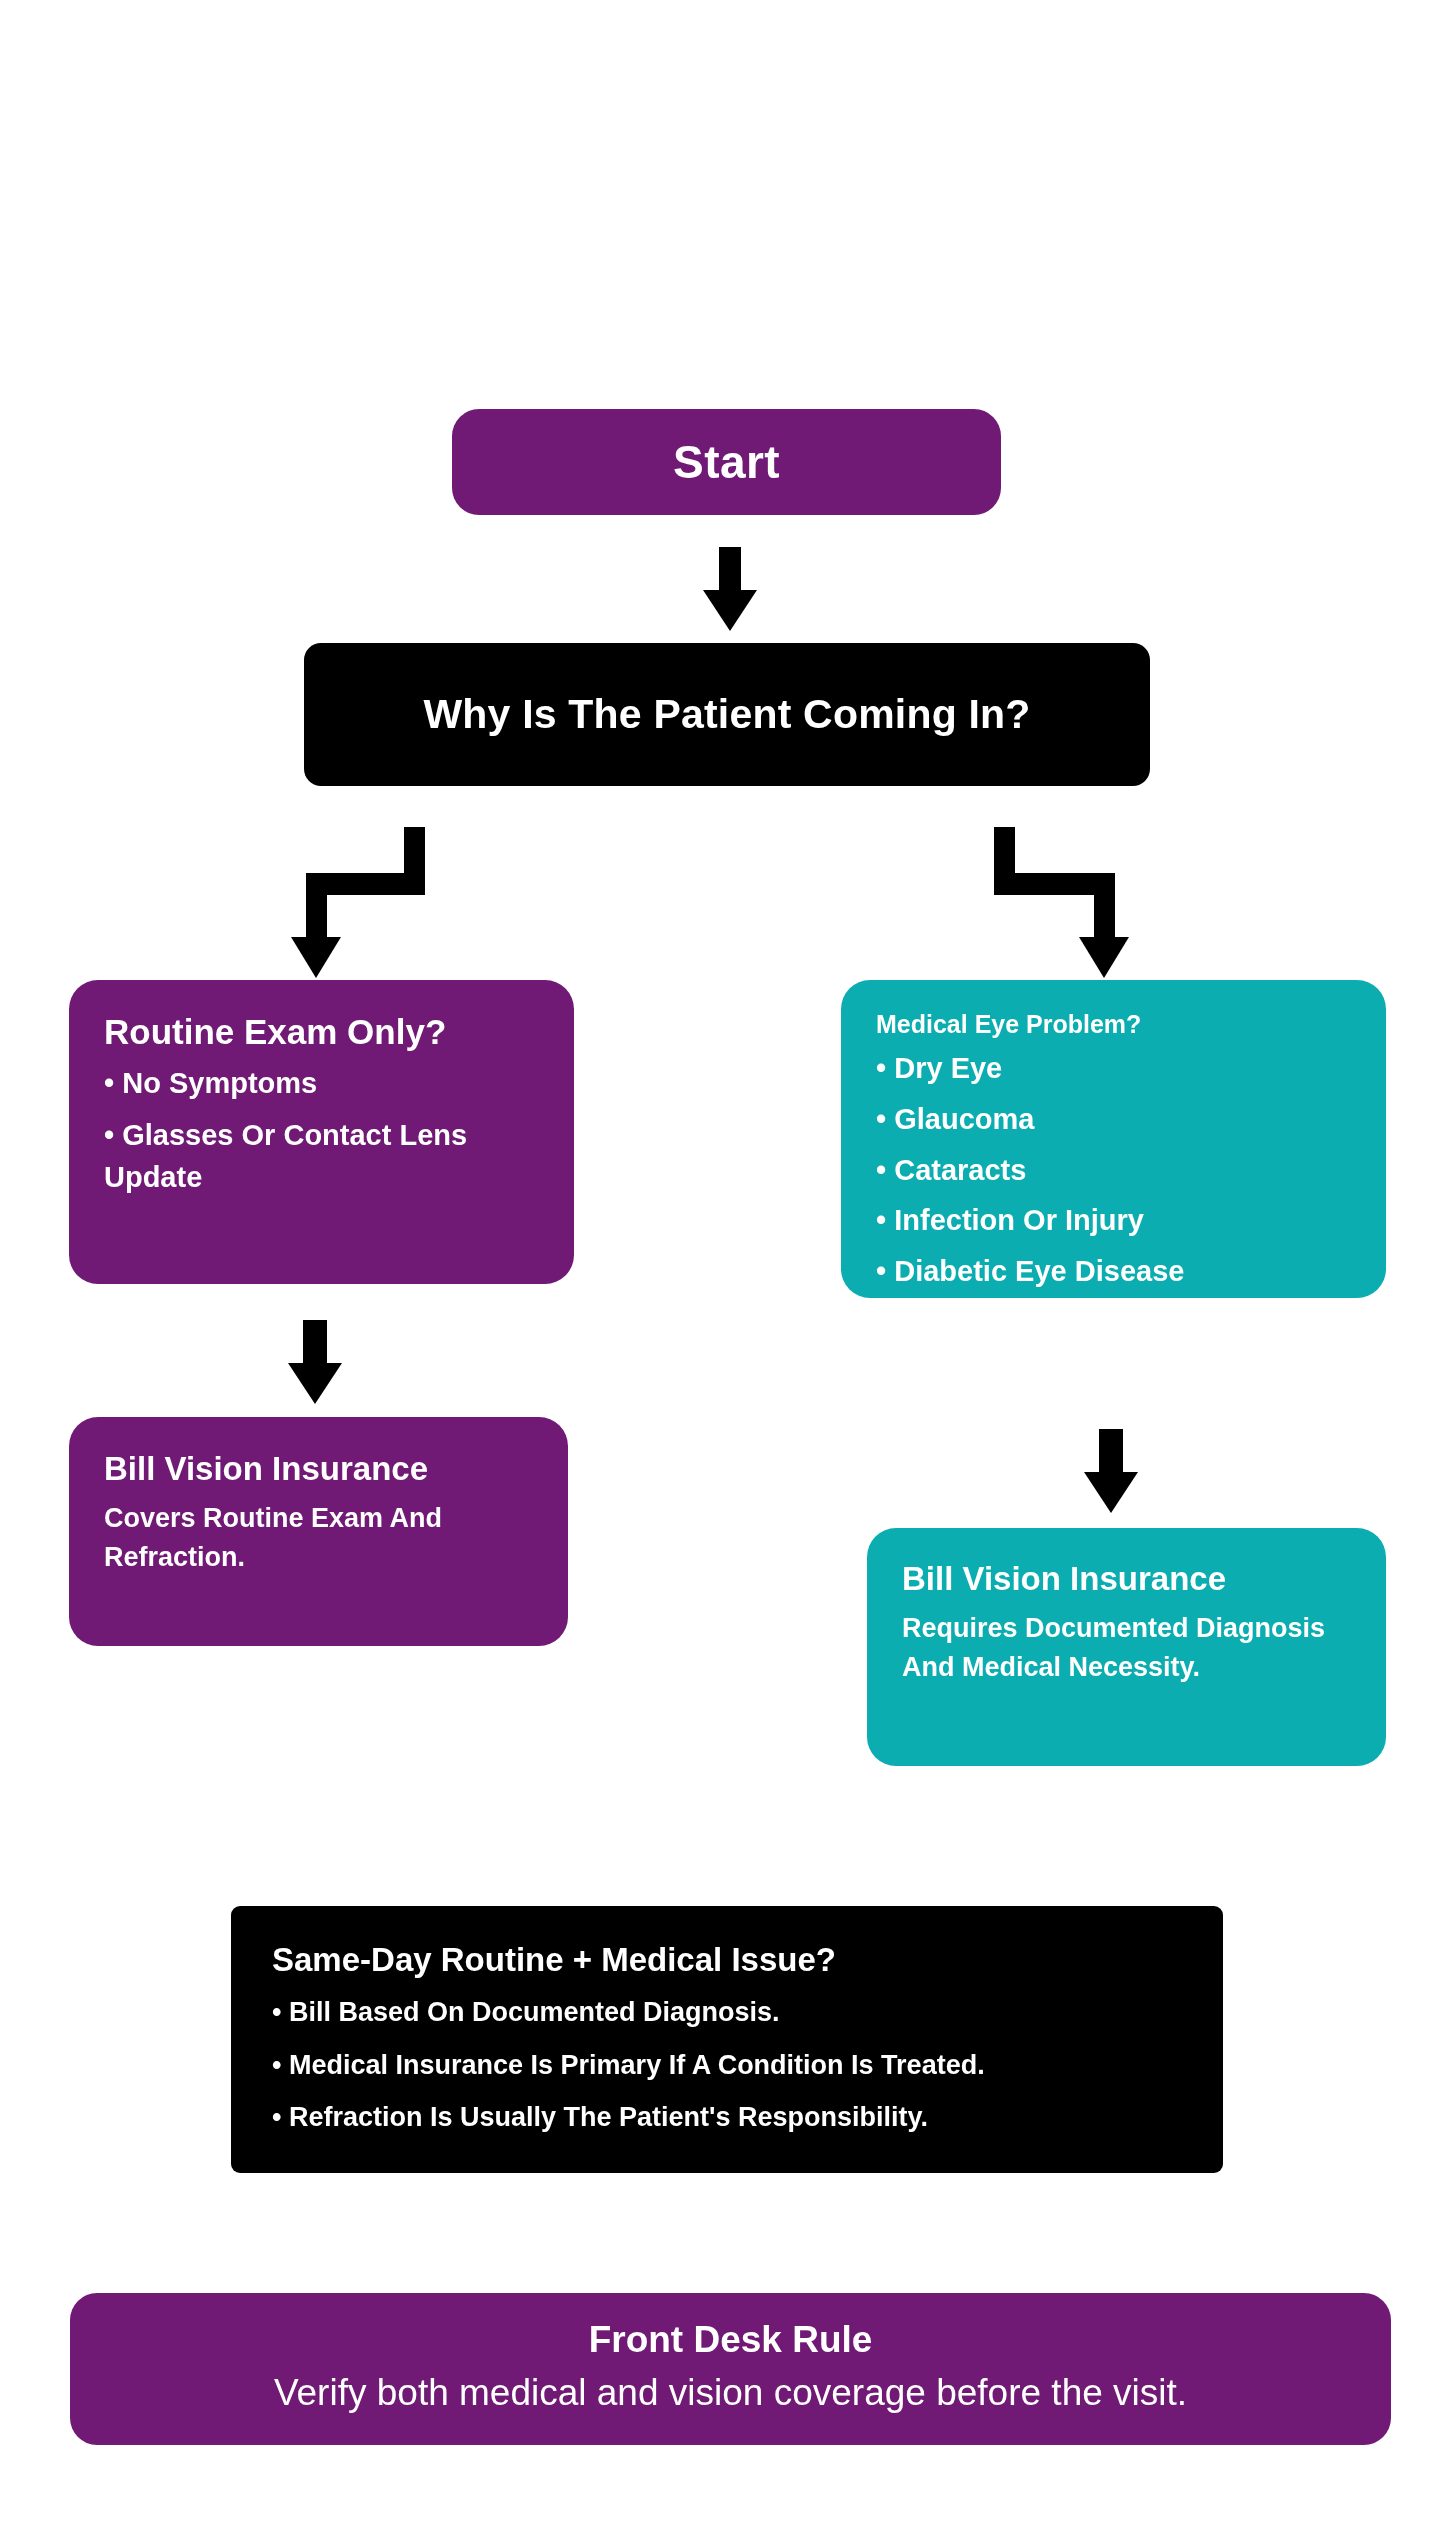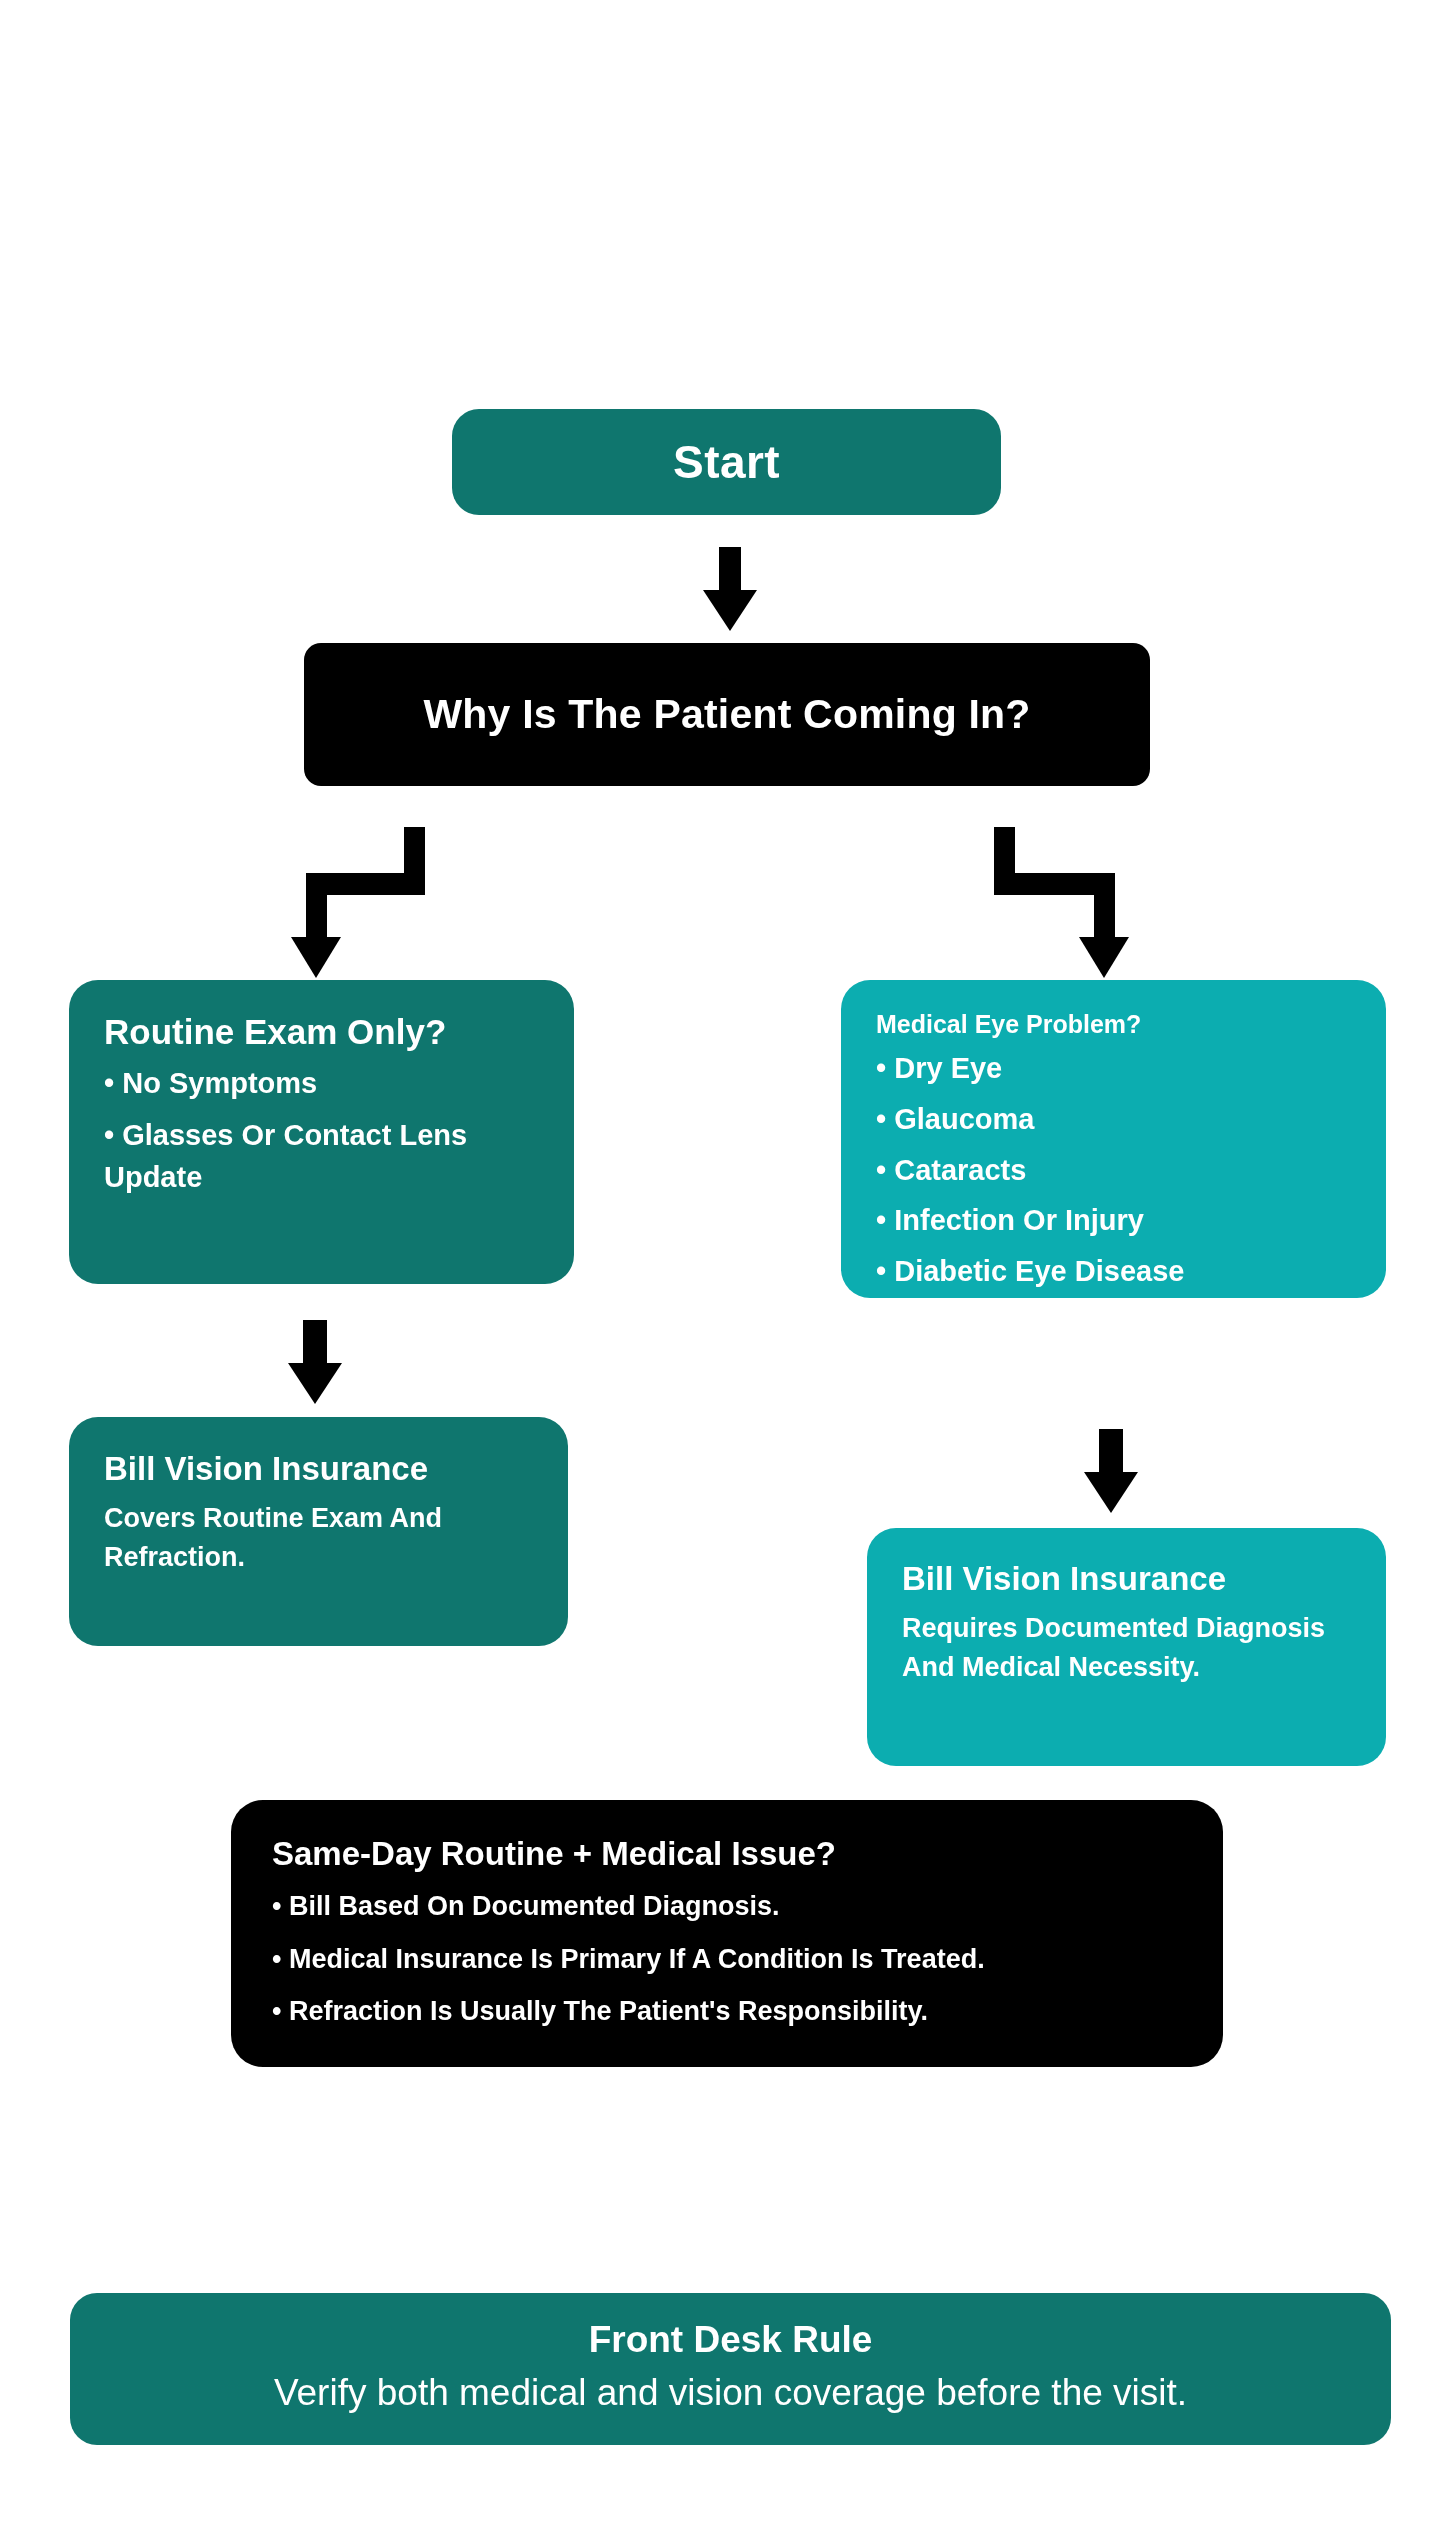--- a/index.html
+++ b/index.html
@@ -52,21 +52,21 @@
     white-space: nowrap;
   }
 
   
   .node {
     position: absolute;
     box-sizing: border-box;
     border-radius: 29px;
     color: #ffffff;
   }
-  .node.purple { background: #0f766e; }
+  .node.purple { background: #701a75; }
   .node.teal   { background: #0CADB0; }
   .node.black  { background: #000000; }
 
   .node-head {
     font-weight: 700;
     line-height: 1.15;
     margin: 0;
   }
   .node-sub {
     font-weight: 700;
@@ -156,25 +156,25 @@
     width: 519px;
     height: 238px;
     padding: 32px 35px 0 35px;
   }
   #bill-medical-node .node-head { font-size: 33px; margin-bottom: 11px; }
   #bill-medical-node .node-sub  { font-size: 27px; }
 
   
   #sameday-node {
     left: 231px;
-    top: 1800px;
+    top: 1906px;
     width: 992px;
     height: 267px;
     padding: 35px 41px 0 41px;
-    border-radius: 32px;
+    border-radius: 9px;
   }
   #sameday-node .node-head { font-size: 33px; margin-bottom: 12.7px; }
   #sameday-node ul.node-list li { font-size: 27px; margin-top: 14.3px; }
 
   
   #footer-node {
     left: 70px;
     top: 2293px;
     width: 1321px;
     height: 152px;

